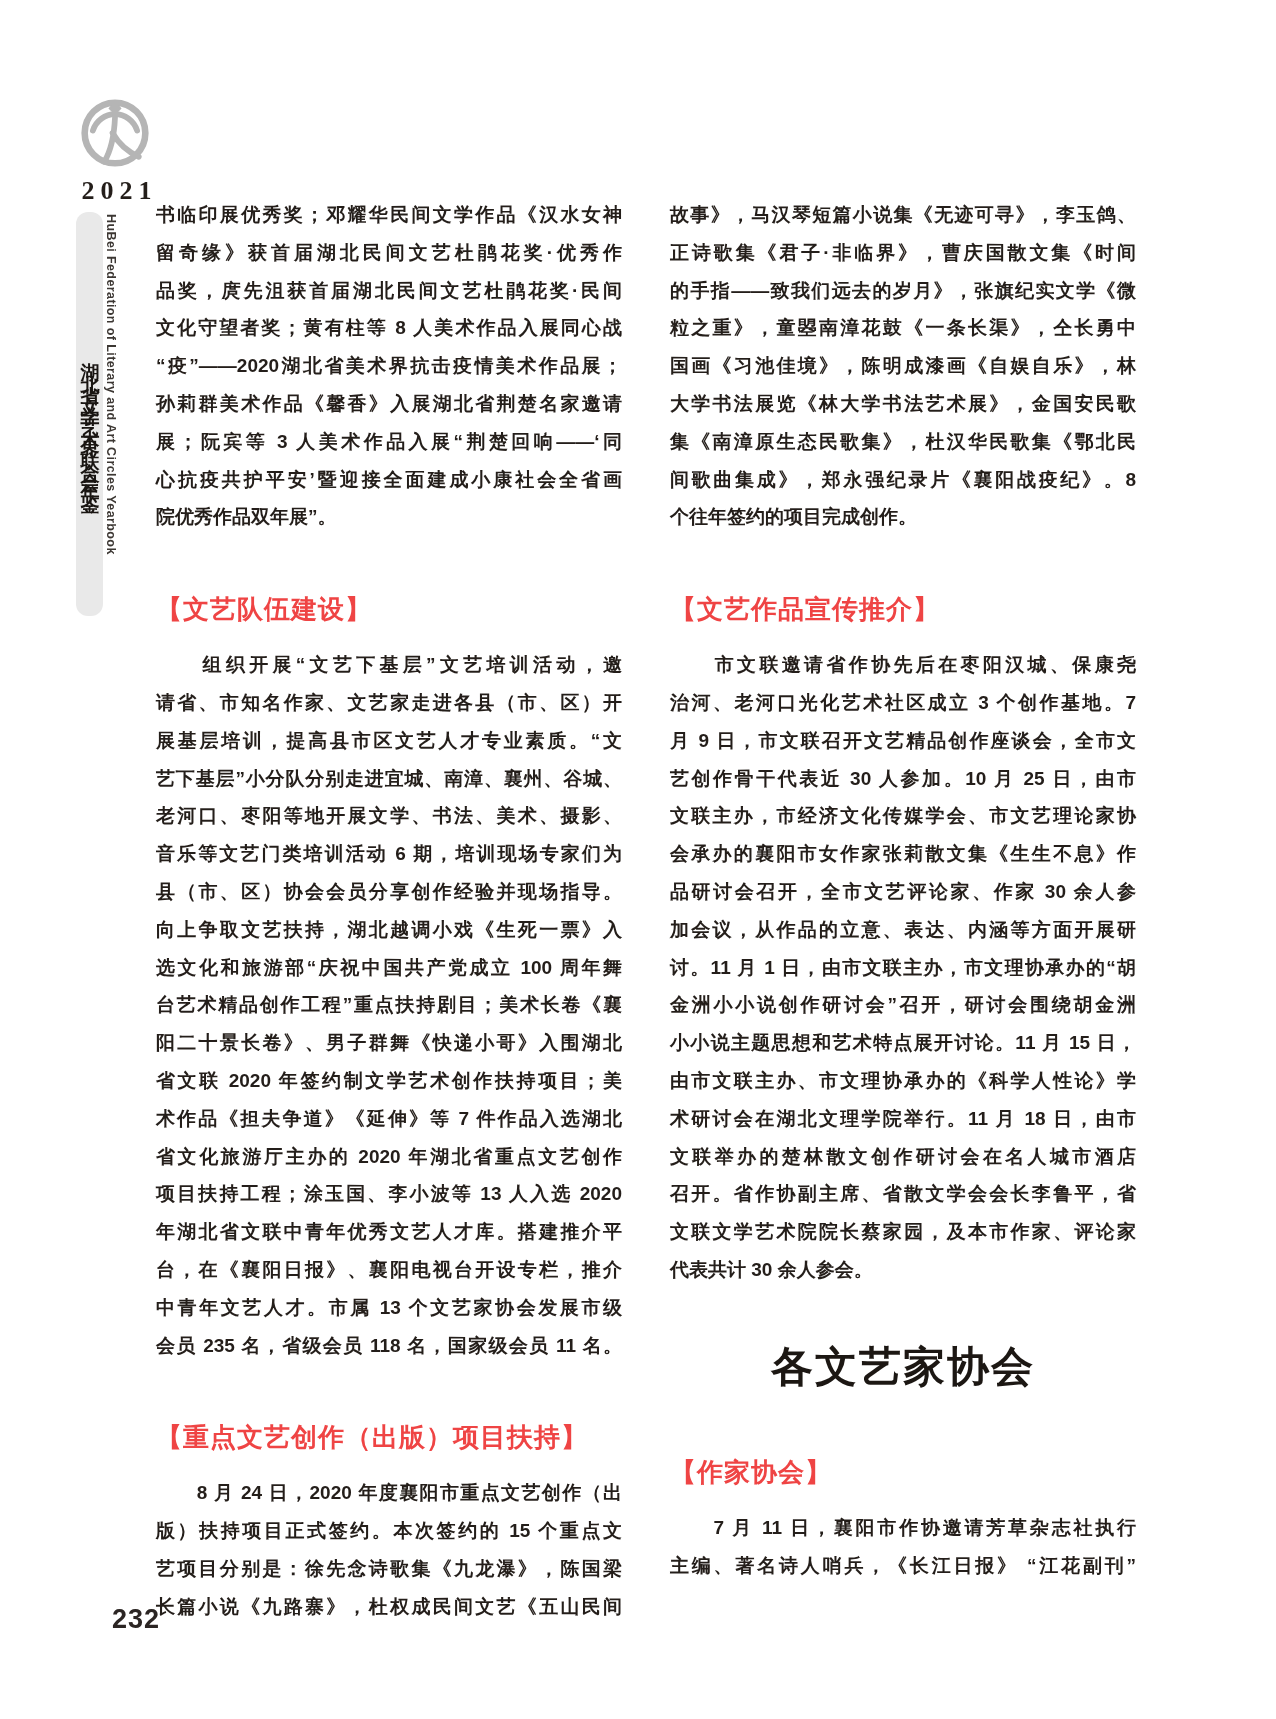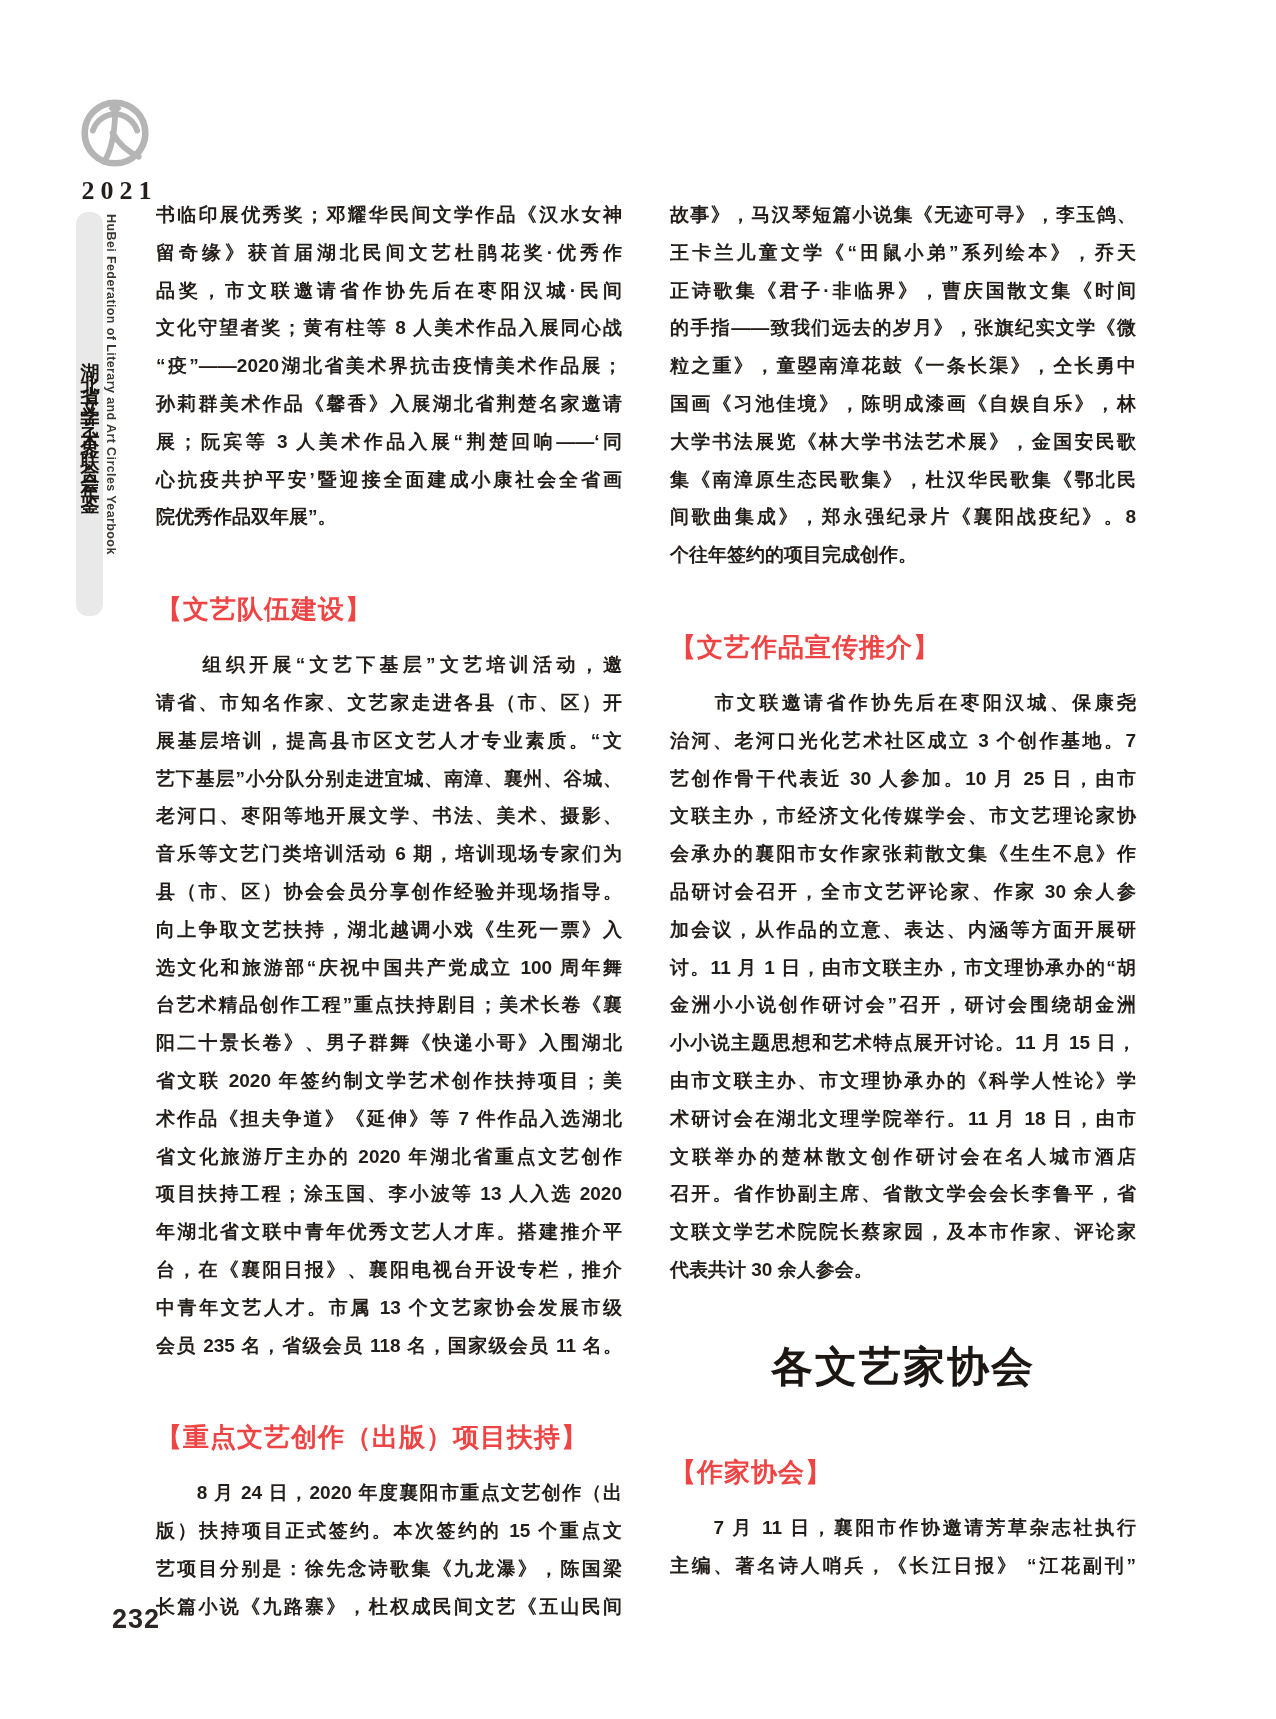--- a/index.html
+++ b/index.html
@@ -71,21 +71,21 @@
   <div class="year">2021</div>
 </div>
 
 <div class="cn-strip">湖北省文学艺术界联合会年鉴</div>
 <div class="en-strip">HuBei Federation of Literary and Art Circles Yearbook</div>
 
 <div class="col col-left">
     <div class="para">
       <div class="line">书临印展优秀奖；邓耀华民间文学作品《汉水女神</div>
       <div class="line">留奇缘》获首届湖北民间文艺杜鹃花奖·优秀作</div>
-      <div class="line">品奖，市文联邀请省作协先后在枣阳汉城·民间</div>
+      <div class="line">品奖，庹先沮获首届湖北民间文艺杜鹃花奖·民间</div>
       <div class="line">文化守望者奖；黄有柱等 8 人美术作品入展同心战</div>
       <div class="line">“疫”——2020湖北省美术界抗击疫情美术作品展；</div>
       <div class="line">孙莉群美术作品《馨香》入展湖北省荆楚名家邀请</div>
       <div class="line">展；阮宾等 3 人美术作品入展“荆楚回响——‘同</div>
       <div class="line">心抗疫共护平安’暨迎接全面建成小康社会全省画</div>
       <div class="line end">院优秀作品双年展”。</div>
     </div>
     <div class="sec-heading">【文艺队伍建设】</div>
     <div class="para">
       <div class="line">　　组织开展“文艺下基层”文艺培训活动，邀</div>
@@ -112,34 +112,34 @@
     <div class="para">
       <div class="line">　　8 月 24 日，2020 年度襄阳市重点文艺创作（出</div>
       <div class="line">版）扶持项目正式签约。本次签约的 15 个重点文</div>
       <div class="line">艺项目分别是：徐先念诗歌集《九龙瀑》，陈国梁</div>
       <div class="line">长篇小说《九路寨》，杜权成民间文艺《五山民间</div>
     </div>
   </div>
 <div class="col col-right">
     <div class="para">
       <div class="line">故事》，马汉琴短篇小说集《无迹可寻》，李玉鸽、</div>
-      <div class="line">王卡兰儿童文学《“田鼠小弟”系列绘本》，乔天</div>
       <div class="line">正诗歌集《君子·非临界》，曹庆国散文集《时间</div>
       <div class="line">的手指——致我们远去的岁月》，张旗纪实文学《微</div>
       <div class="line">粒之重》，童曌南漳花鼓《一条长渠》，仝长勇中</div>
       <div class="line">国画《习池佳境》，陈明成漆画《自娱自乐》，林</div>
       <div class="line">大学书法展览《林大学书法艺术展》，金国安民歌</div>
       <div class="line">集《南漳原生态民歌集》，杜汉华民歌集《鄂北民</div>
       <div class="line">间歌曲集成》，郑永强纪录片《襄阳战疫纪》。8</div>
       <div class="line end">个往年签约的项目完成创作。</div>
     </div>
     <div class="sec-heading">【文艺作品宣传推介】</div>
     <div class="para">
       <div class="line">　　市文联邀请省作协先后在枣阳汉城、保康尧</div>
       <div class="line">治河、老河口光化艺术社区成立 3 个创作基地。7</div>
+      <div class="line">月 9 日，市文联召开文艺精品创作座谈会，全市文</div>
       <div class="line">艺创作骨干代表近 30 人参加。10 月 25 日，由市</div>
       <div class="line">文联主办，市经济文化传媒学会、市文艺理论家协</div>
       <div class="line">会承办的襄阳市女作家张莉散文集《生生不息》作</div>
       <div class="line">品研讨会召开，全市文艺评论家、作家 30 余人参</div>
       <div class="line">加会议，从作品的立意、表达、内涵等方面开展研</div>
       <div class="line">讨。11 月 1 日，由市文联主办，市文理协承办的“胡</div>
       <div class="line">金洲小小说创作研讨会”召开，研讨会围绕胡金洲</div>
       <div class="line">小小说主题思想和艺术特点展开讨论。11 月 15 日，</div>
       <div class="line">由市文联主办、市文理协承办的《科学人性论》学</div>
       <div class="line">术研讨会在湖北文理学院举行。11 月 18 日，由市</div>

